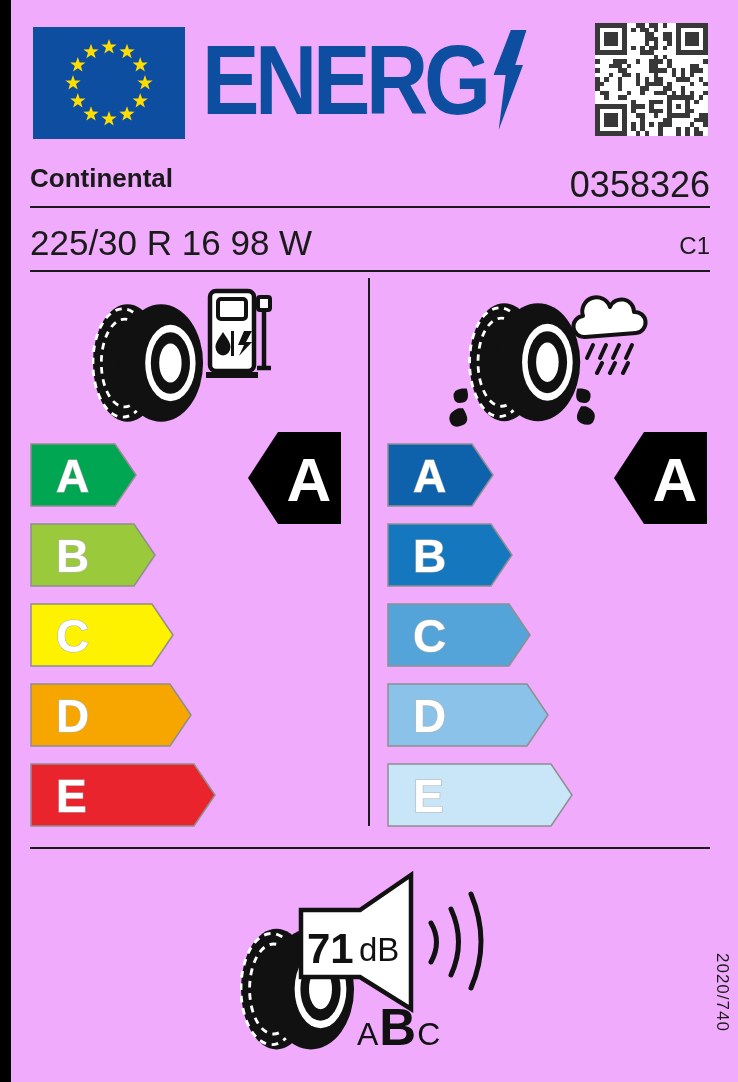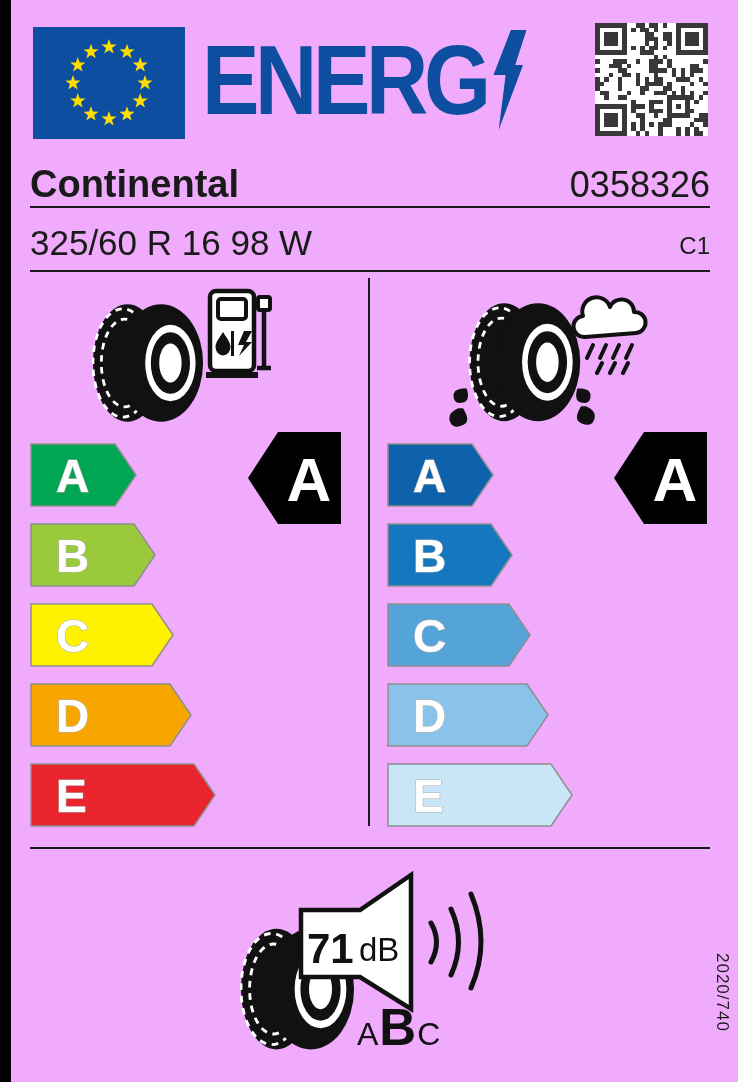--- a/index.html
+++ b/index.html
@@ -9,21 +9,21 @@
   }
   .abs{position:absolute;}
   .scan-edge{left:0;top:0;width:11px;height:1082px;background:#000;}
   
   .flag{left:33px;top:27px;width:152px;height:112px;}
   .energ{left:202px;top:24px;height:112px;display:flex;align-items:center;
          color:#0D4EA0;font-weight:bold;font-size:99px;letter-spacing:-5px;
          transform:scaleX(.87);transform-origin:left center;white-space:nowrap;}
   .bolt{margin-left:8px;}
   .qr{left:595px;top:23px;width:113px;height:113px;}
-  .supplier{left:30px;top:163px;font-size:38px;font-weight:bold;}
+  .supplier{left:30px;top:163px;font-size:26px;font-weight:bold;}
   .type-id{right:28px;top:164px;font-size:36px;}
   .rule{left:30px;width:680px;height:2px;background:#1a1a1a;}
   .r1{top:206px;} .r2{top:270px;} .r3{top:847px;}
   .tire-size{left:30px;top:223px;font-size:35px;}
   .tire-class{right:28px;top:232px;font-size:24px;}
   
   .vdivider{left:368px;top:278px;width:2px;height:548px;background:#1a1a1a;}
   .fuel-tire{left:92px;top:302px;width:112px;height:122px;}
   .pump{left:206px;top:288px;width:70px;height:92px;}
   .wet-tire{left:448px;top:299px;width:150px;height:132px;}
@@ -262,21 +262,21 @@
         <rect x="20" y="24" width="1" height="1" fill="#383838"></rect>
         <rect x="22" y="24" width="1" height="1" fill="#383838"></rect>
         <rect x="23" y="24" width="1" height="1" fill="#383838"></rect>
       </g>
   </svg>
 
   <div class="abs supplier">Continental</div>
   <div class="abs type-id">0358326</div>
   <div class="abs rule r1"></div>
 
-  <div class="abs tire-size">325/60 R 16 98 W</div>
+  <div class="abs tire-size">225/30 R 16 98 W</div>
   <div class="abs tire-class">C1</div>
   <div class="abs rule r2"></div>
 
   <div class="abs vdivider"></div>
 
   <svg class="abs fuel-tire" viewBox="0 0 120 130">
     <use href="#tire"></use>
   </svg>
 
   <svg class="abs pump" viewBox="0 0 70 92">

